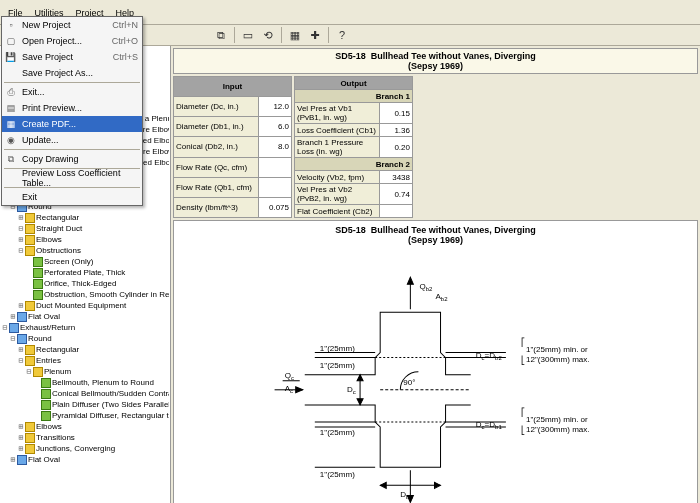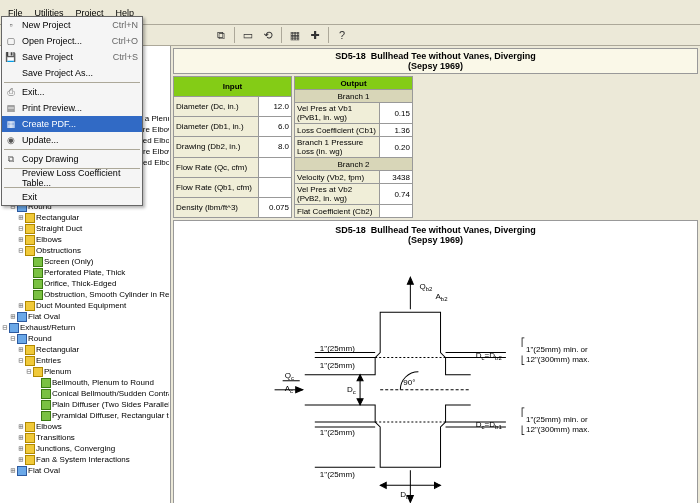--- a/index.html
+++ b/index.html
@@ -19,22 +19,22 @@
   .ic.b{background:#6aa8e8;border:1px solid #2c5aa0}
   .ic.g{background:#7ac142;border:1px solid #3a7a10}
   .pad1{padding-left:8px}.pad2{padding-left:16px}.pad3{padding-left:24px}.pad4{padding-left:32px}
   .content{flex:1;background:#ece9d8;padding:2px;display:flex;flex-direction:column;overflow:hidden}
   .title-area{background:#faf8e8;border:1px solid #999;padding:2px;text-align:center;font-size:9px;font-weight:bold;margin-bottom:2px}
   .io{display:flex;gap:2px;margin-bottom:2px}
   .io table{border-collapse:collapse;background:#faf8e8;font-size:8px}
   .io td,.io th{border:1px solid #999;padding:1px 2px;height:10px}
   .io .lbl{background:#f0eed8;text-align:left;width:80px}
   .io .val{background:#fff;width:28px;text-align:right;padding-right:2px}
-  .io .hdr{background:#84cc16;font-weight:bold;text-align:center}
-  .io .sec{background:#d8d6b8;font-weight:normal;text-align:center}
+  .io .hdr{background:#a3a3a3;font-weight:bold;text-align:center}
+  .io .sec{background:#d8d6b8;font-weight:bold;text-align:right}
   .drawing{flex:1;background:#fff;border:1px solid #999;position:relative;display:flex;flex-direction:column}
   .draw-title{text-align:center;font-size:9px;font-weight:bold;padding:4px 0}
   .draw-body{flex:1;position:relative}
   .fmenu{position:absolute;top:16px;left:1px;width:140px;background:#f5f5f5;border:1px solid #666;box-shadow:2px 2px 3px rgba(0,0,0,.3);z-index:100;font-size:9px}
   .fmenu .row{display:flex;align-items:center;height:16px;padding:0 4px 0 20px;position:relative}
   .fmenu .row.hl{background:#316ac5;color:#fff}
   .fmenu .row .ic2{position:absolute;left:3px;width:12px;height:12px;display:flex;align-items:center;justify-content:center;font-size:9px;color:#555}
   .fmenu .row.hl .ic2{color:#fff}
   .fmenu .row .sc{margin-left:auto;color:#666}
   .fmenu hr{margin:1px 2px;border:none;border-top:1px solid #aca899}
@@ -155,21 +155,20 @@
         <div class="tn pad2"><span class="pm">⊞</span><span class="ic y"></span>Rectangular</div>
         <div class="tn pad2"><span class="pm">⊟</span><span class="ic y"></span>Entries</div>
         <div class="tn pad3"><span class="pm">⊟</span><span class="ic y"></span>Plenum</div>
         <div class="tn pad4"><span class="pm"> </span><span class="ic g"></span>Bellmouth, Plenum to Round</div>
         <div class="tn pad4"><span class="pm"> </span><span class="ic g"></span>Conical Bellmouth/Sudden Contraction, Plenum to Rou</div>
         <div class="tn pad4"><span class="pm"> </span><span class="ic g"></span>Plain Diffuser (Two Sides Parallel), Rectangular to Plen</div>
         <div class="tn pad4"><span class="pm"> </span><span class="ic g"></span>Pyramidal Diffuser, Rectangular to Plenum</div>
         <div class="tn pad2"><span class="pm">⊞</span><span class="ic y"></span>Elbows</div>
         <div class="tn pad2"><span class="pm">⊞</span><span class="ic y"></span>Transitions</div>
         <div class="tn pad2"><span class="pm">⊞</span><span class="ic y"></span>Junctions, Converging</div>
-        <div class="tn pad2"><span class="pm">⊞</span><span class="ic y"></span>Fan &amp; System Interactions</div>
         <div class="tn pad1"><span class="pm">⊞</span><span class="ic b"></span>Flat Oval</div>
       </div>
   </div>
 
   <div class="content">
     <div class="title-area">
       <span>SD5-18</span>&nbsp;&nbsp;<span>Bullhead Tee without Vanes, Diverging</span><br>
       <span>(Sepsy 1969)</span>
     </div>
 
@@ -181,21 +180,21 @@
             </tr>
         <tr>
               <td class="lbl">Diameter (Dc, in.)</td>
               <td class="val">12.0</td>
             </tr>
         <tr>
               <td class="lbl">Diameter (Db1, in.)</td>
               <td class="val">6.0</td>
             </tr>
         <tr>
-              <td class="lbl">Drawing (Db2, in.)</td>
+              <td class="lbl">Conical (Db2, in.)</td>
               <td class="val">8.0</td>
             </tr>
         <tr>
               <td class="lbl">Flow Rate (Qc, cfm)</td>
               <td class="val"></td>
             </tr>
         <tr>
               <td class="lbl">Flow Rate (Qb1, cfm)</td>
               <td class="val"></td>
             </tr>

